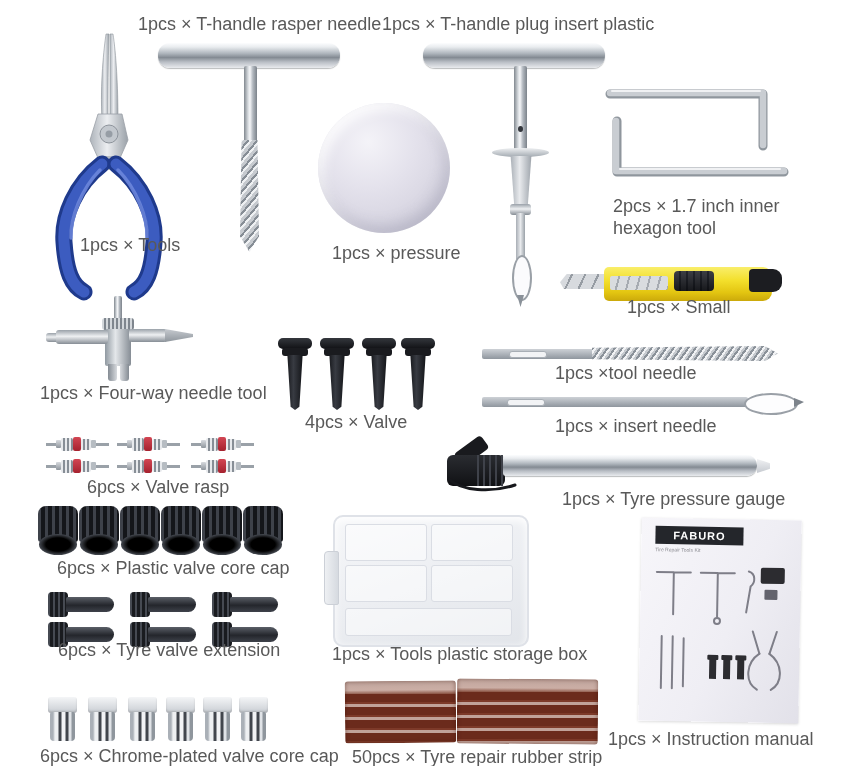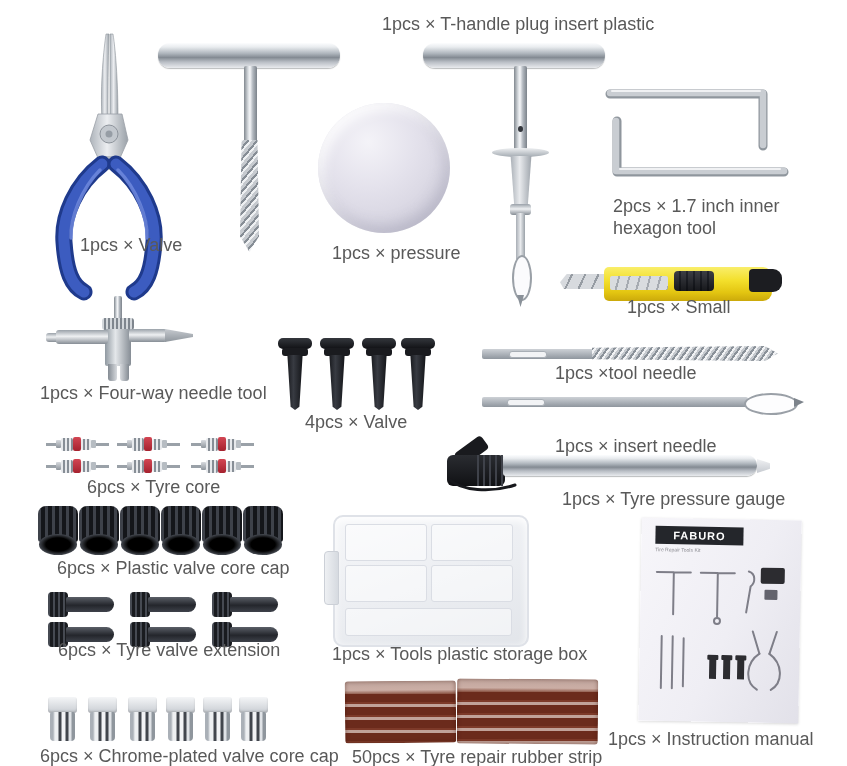--- a/index.html
+++ b/index.html
@@ -362,30 +362,31 @@
       <div class="ccap-body"></div>
     </div>
   <div class="ccap" style="left:239px;top:697px">
       <div class="ccap-top"></div>
       <div class="ccap-body"></div>
     </div>
 
   <div class="strip-bundle" style="left:345px;top:681px;width:111px;height:62px;transform:rotate(-.5deg)"></div>
   <div class="strip-bundle" style="left:457px;top:679px;width:141px;height:65px;transform:rotate(.4deg)"></div>
 
+  <div class="lbl" style="left:138px;top:14px">1pcs × T-handle rasper needle</div>
   <div class="lbl" style="left:382px;top:14px">1pcs × T-handle plug insert plastic</div>
-  <div class="lbl" style="left:80px;top:235px">1pcs × Valve</div>
+  <div class="lbl" style="left:80px;top:235px">1pcs × Tools</div>
   <div class="lbl" style="left:332px;top:243px">1pcs × pressure</div>
   <div class="lbl wrap" style="left:613px;top:196px;width:185px">2pcs × 1.7 inch inner hexagon tool</div>
   <div class="lbl" style="left:627px;top:297px">1pcs × Small</div>
   <div class="lbl" style="left:40px;top:383px">1pcs × Four-way needle tool</div>
   <div class="lbl" style="left:305px;top:412px">4pcs × Valve</div>
   <div class="lbl" style="left:555px;top:363px">1pcs ×tool needle</div>
-  <div class="lbl" style="left:555px;top:436px">1pcs × insert needle</div>
-  <div class="lbl" style="left:87px;top:477px">6pcs × Tyre core</div>
+  <div class="lbl" style="left:555px;top:416px">1pcs × insert needle</div>
+  <div class="lbl" style="left:87px;top:477px">6pcs × Valve rasp</div>
   <div class="lbl" style="left:562px;top:489px">1pcs × Tyre pressure gauge</div>
   <div class="lbl" style="left:57px;top:558px">6pcs × Plastic valve core cap</div>
   <div class="lbl" style="left:332px;top:644px">1pcs × Tools plastic storage box</div>
   <div class="lbl" style="left:58px;top:640px">6pcs × Tyre valve extension</div>
   <div class="lbl" style="left:40px;top:746px">6pcs × Chrome-plated valve core cap</div>
   <div class="lbl" style="left:352px;top:747px">50pcs × Tyre repair rubber strip</div>
   <div class="lbl" style="left:608px;top:729px">1pcs × Instruction manual</div>
 
 </div>
 

